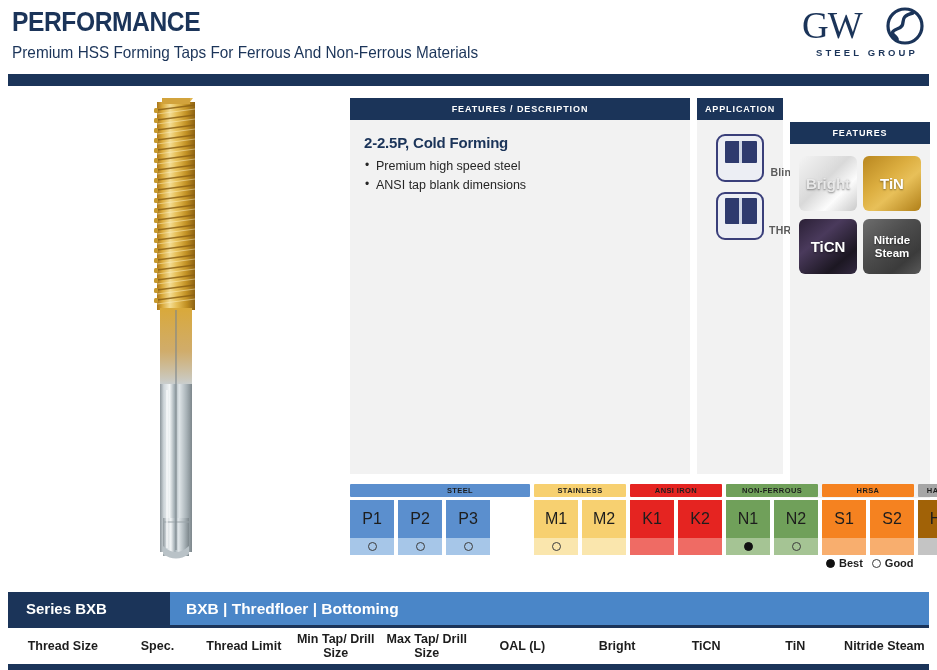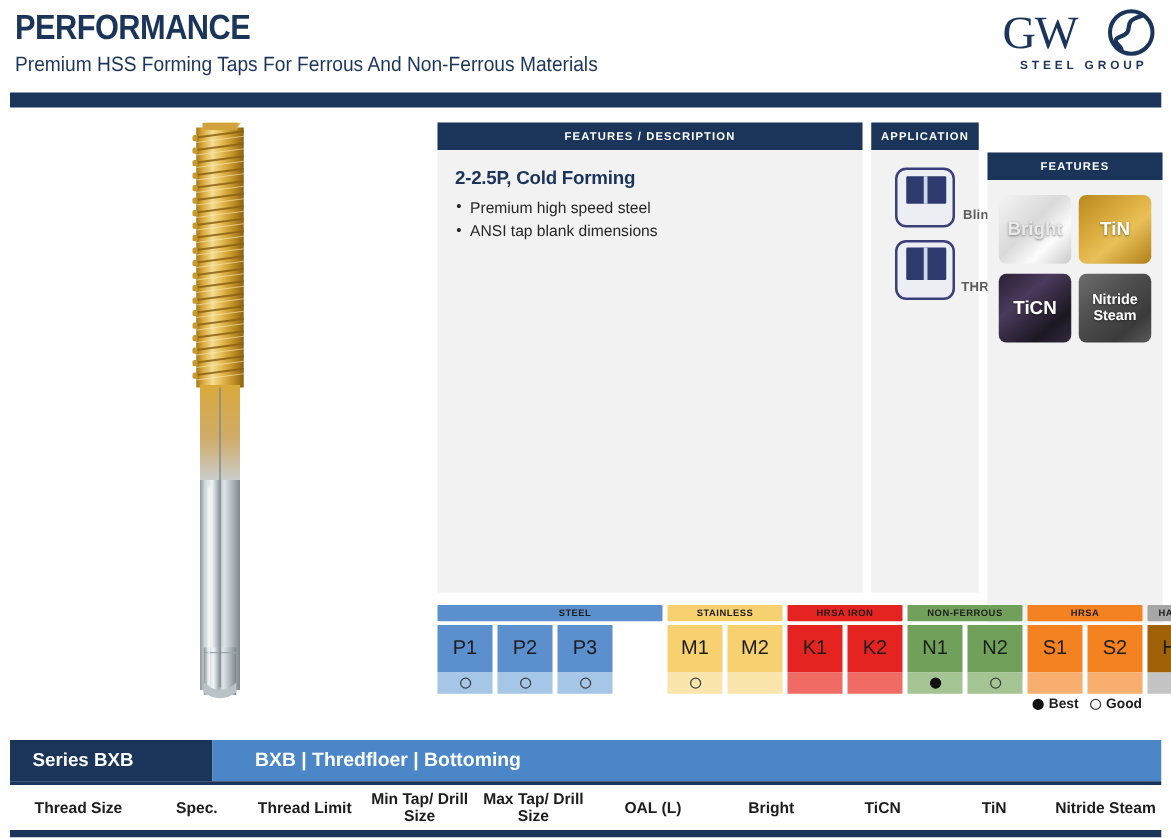--- a/index.html
+++ b/index.html
@@ -121,21 +121,21 @@
 
   
   #series-bar{position:absolute;left:8px;top:592px;width:921px;height:33px;display:flex;}
   #series-left{
     width:162px;background:#1b3459;color:#fff;
     font-size:15px;font-weight:bold;display:flex;align-items:center;padding-left:18px;
     box-sizing:border-box;
   }
   #series-right{
     flex:1;background:#4a86c8;color:#fff;
-    font-size:15.5px;font-weight:bold;display:flex;align-items:center;padding-left:34px;
+    font-size:15.5px;font-weight:bold;display:flex;align-items:center;padding-left:16px;
     box-sizing:border-box;
   }
   #table-head-rule{position:absolute;left:8px;top:625px;width:921px;height:3px;background:#1b3459;}
   #table-header{
     position:absolute;left:8px;top:628px;width:921px;height:36px;display:flex;
   }
   #table-header .th{
     display:flex;align-items:center;justify-content:center;text-align:center;
     font-size:12.5px;font-weight:bold;color:#1d1d1d;line-height:14px;
   }
@@ -356,21 +356,21 @@
             <span class="dot good"></span>
           </div>
         </div>
         <div class="mat-cell">
           <div class="code" style="background: rgb(247, 208, 112);">M2</div>
           <div class="dotrow" style="background: rgb(250, 230, 173);"></div>
         </div>
       </div>
     </div>
     <div class="mat-group">
-      <div class="grp-head" style="background: rgb(229, 36, 33); width: 92px;">HRSA IRON</div>
+      <div class="grp-head" style="background: rgb(229, 36, 33); width: 92px;">ANSI IRON</div>
       <div class="grp-cells">
         <div class="mat-cell">
           <div class="code" style="background: rgb(229, 36, 33);">K1</div>
           <div class="dotrow" style="background: rgb(239, 107, 100);"></div>
         </div>
         <div class="mat-cell">
           <div class="code" style="background: rgb(229, 36, 33);">K2</div>
           <div class="dotrow" style="background: rgb(239, 107, 100);"></div>
         </div>
       </div>

